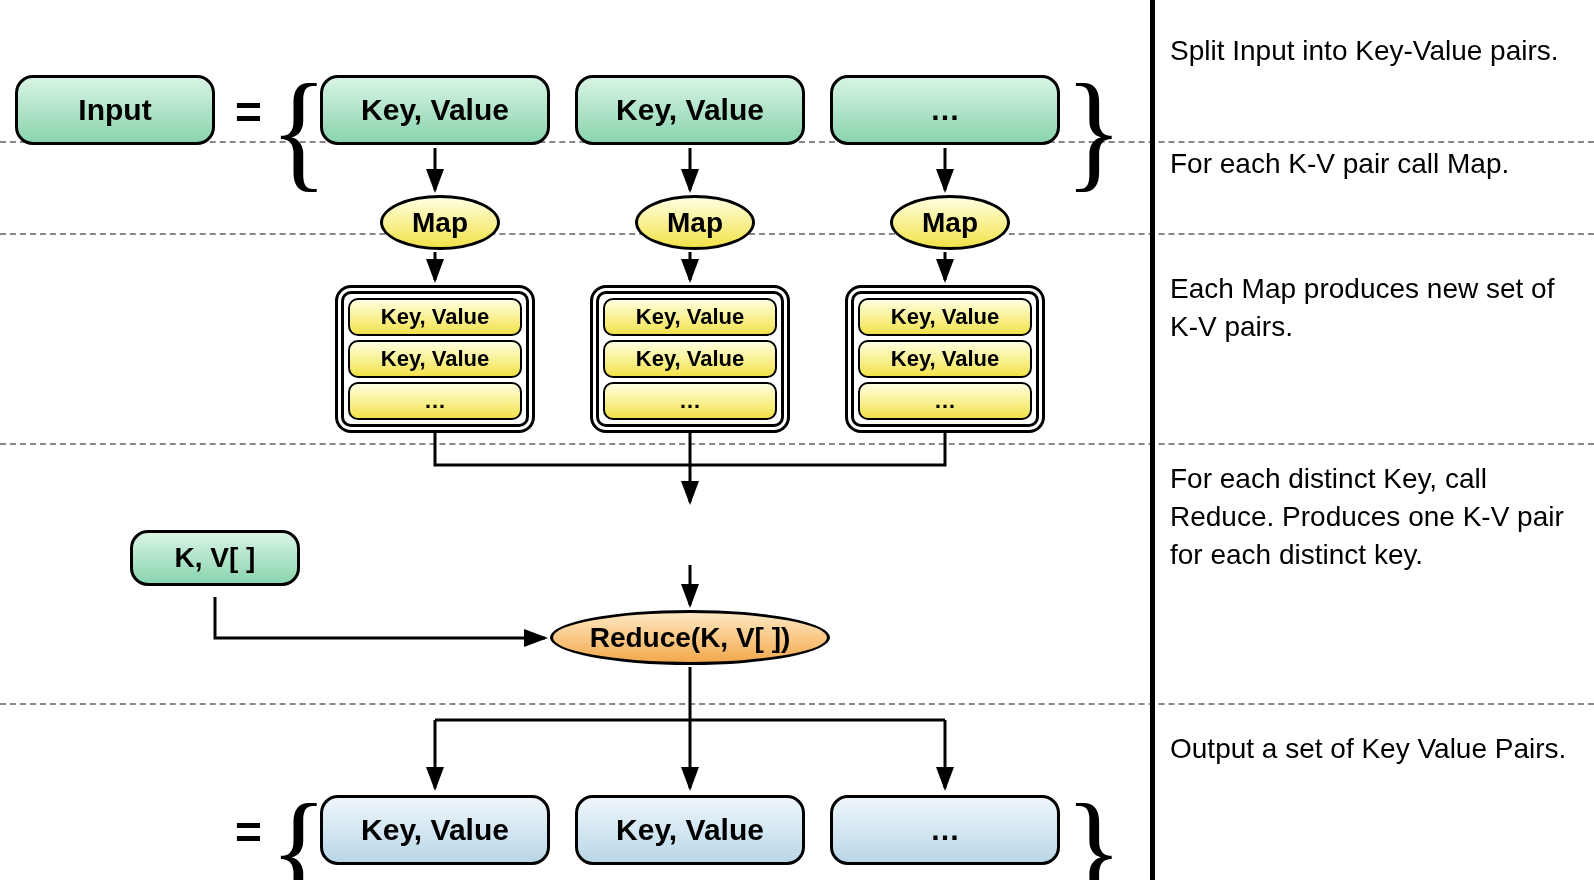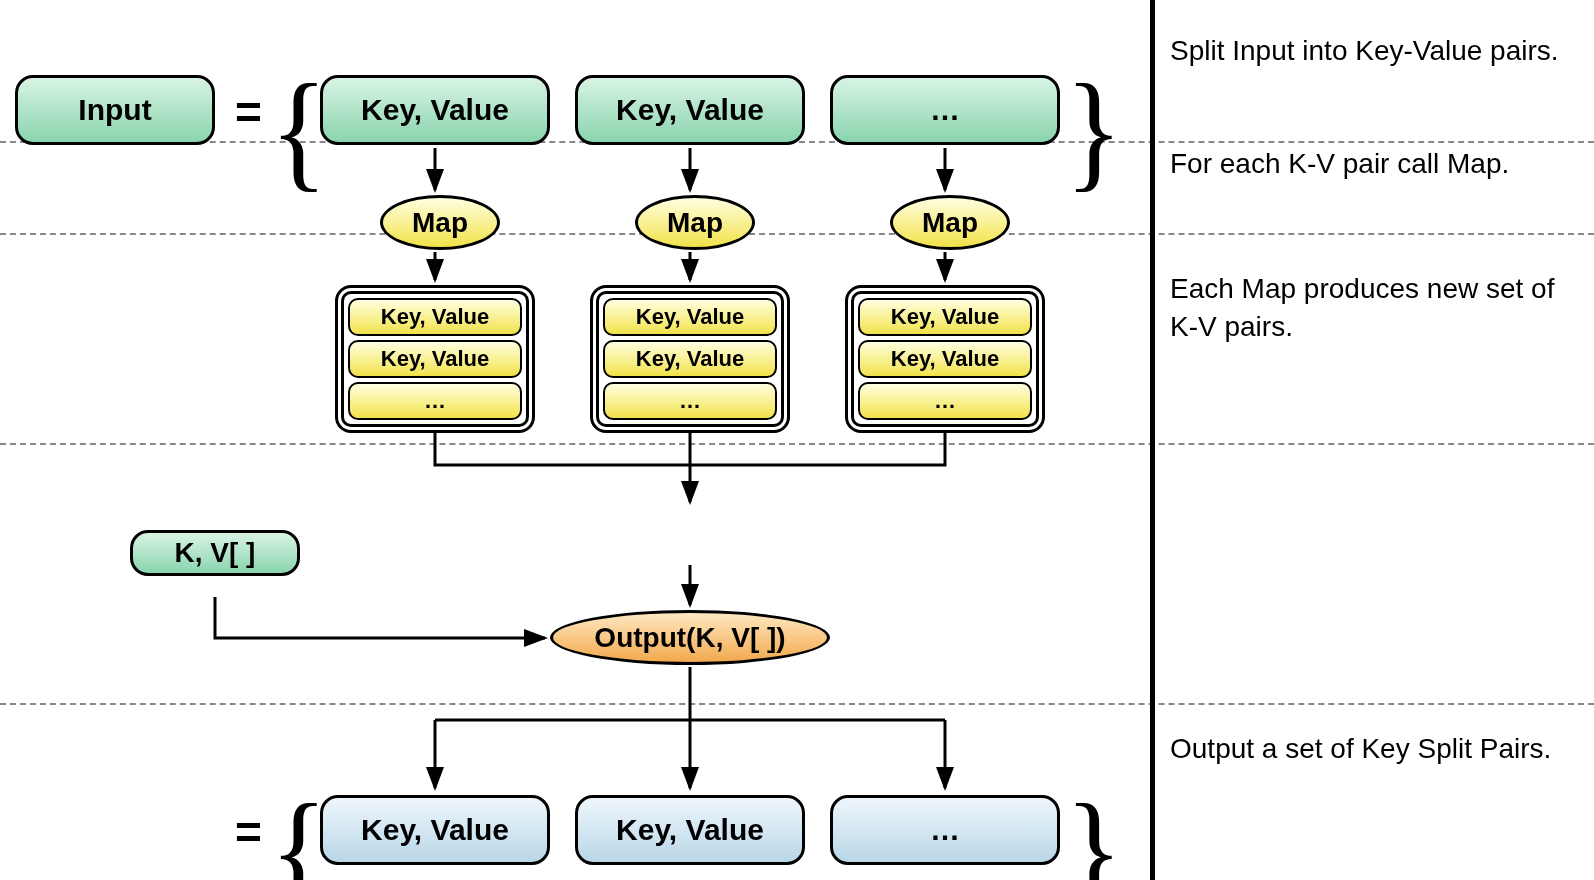--- a/index.html
+++ b/index.html
@@ -115,21 +115,22 @@
 
 <hr class="hr-dash" style="top:133px">
 <hr class="hr-dash" style="top:225px">
 <hr class="hr-dash" style="top:435px">
 <hr class="hr-dash" style="top:695px">
 
 <div class="side-area">
   <div class="desc" style="top:32px">Split Input into Key-Value pairs.</div>
   <div class="desc" style="top:270px">Each Map produces new set of K-V pairs.</div>
   <div class="desc" style="top:145px">For each K-V pair call Map.</div>
-  <div class="desc" style="top:730px">Output a set of Key Split Pairs.</div>
+  <div class="desc" style="top:460px">For each distinct Key, call Reduce. Produces one K-V pair for each distinct key.</div>
+  <div class="desc" style="top:730px">Output a set of Key Value Pairs.</div>
 </div>
 
 <div class="main-area">
 
   <div class="greenbox h70 w200" style="left:5px; top:35px">Input</div>
   <div class="equals" style="left:225px; top:45px">=</div>
   <div class="brace-open" style="left:260px; top:45px">{</div>
   <div class="greenbox h70 w230" style="left:310px; top:35px">Key, Value</div>
   <div class="greenbox h70 w230" style="left:565px; top:35px">Key, Value</div>
   <div class="greenbox h70 w230" style="left:820px; top:35px">…</div>
@@ -148,23 +149,23 @@
     <div class="row">Key, Value</div>
     <div class="row">Key, Value</div>
     <div class="row">…</div>
   </div>
   <div class="kvgroup" style="left:835px; top:245px">
     <div class="row">Key, Value</div>
     <div class="row">Key, Value</div>
     <div class="row">…</div>
   </div>
 
-  <div class="greenbox" style="left:120px; top:490px; width:170px; height:46px; font-size:28px">K, V[ ]</div>
-
-  <div class="ellipse orange" style="left:540px; top:570px; width:280px; height:55px">Output(K, V[ ])</div>
+  <div class="greenbox" style="left:120px; top:490px; width:170px; height:56px; font-size:28px">K, V[ ]</div>
+
+  <div class="ellipse orange" style="left:540px; top:570px; width:280px; height:55px">Reduce(K, V[ ])</div>
 
   <div class="equals" style="left:225px; top:765px">=</div>
   <div class="brace-open" style="left:260px; top:765px">{</div>
   <div class="bluebox h70 w230" style="left:310px; top:755px">Key, Value</div>
   <div class="bluebox h70 w230" style="left:565px; top:755px">Key, Value</div>
   <div class="bluebox h70 w230" style="left:820px; top:755px">…</div>
   <div class="brace-close" style="left:1055px; top:765px">}</div>
 
   <svg class="overlay">
     <defs>

